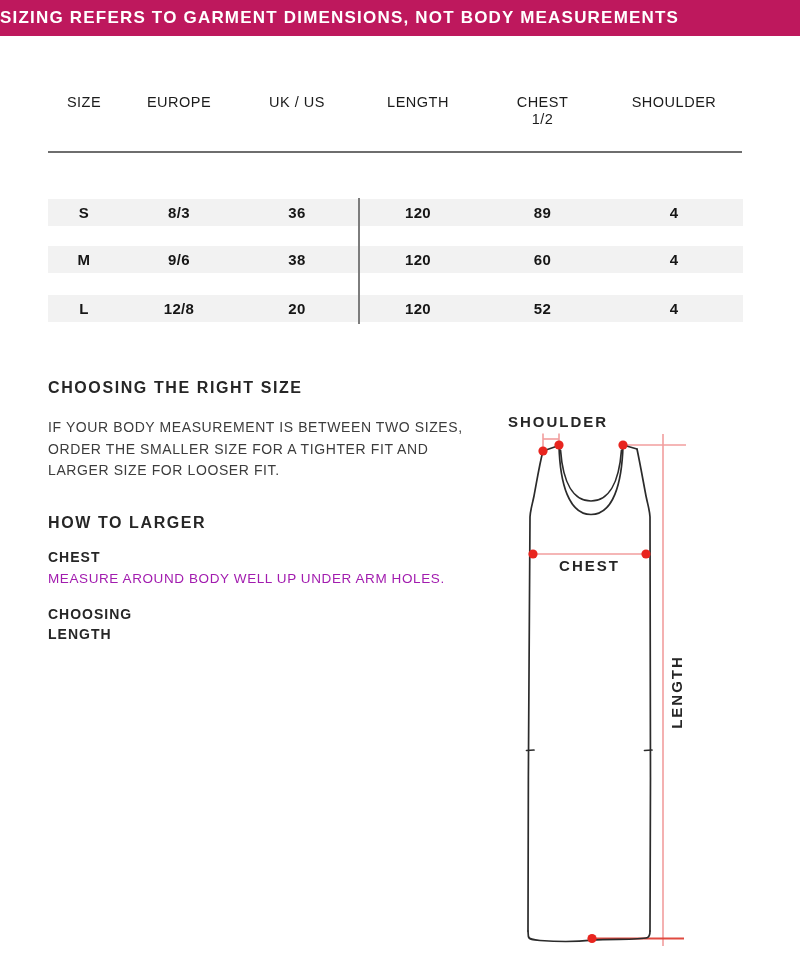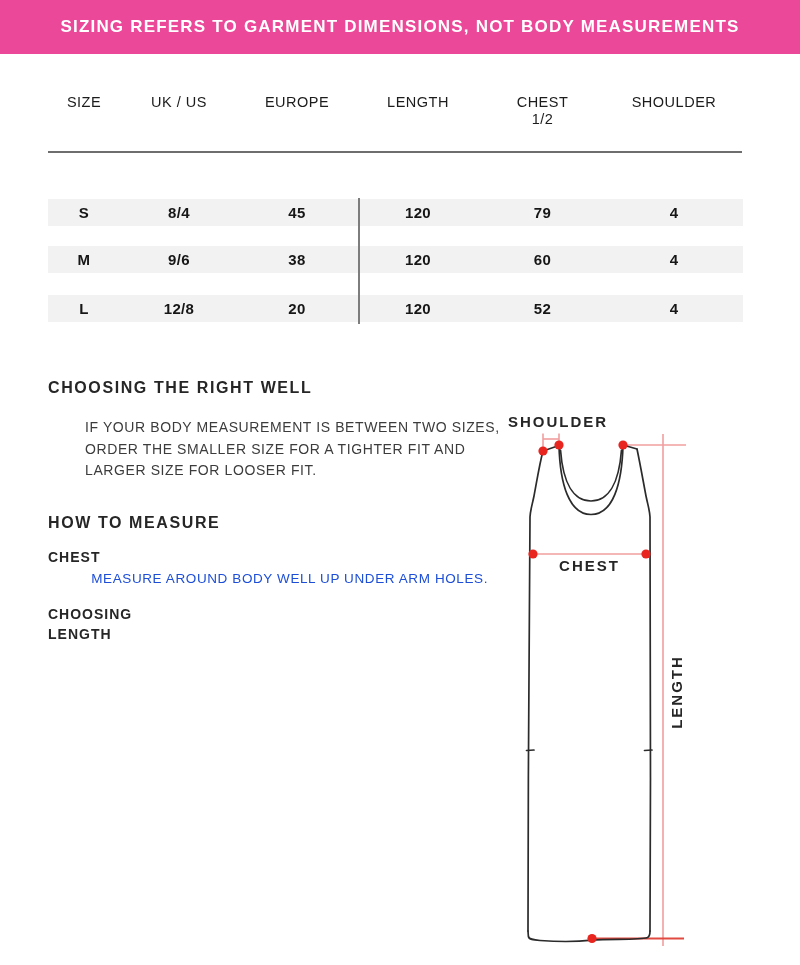--- a/index.html
+++ b/index.html
@@ -2,22 +2,22 @@
 <html><head>
 <meta charset="utf-8">
 <style>
   html,body { margin:0; padding:0; background:#fff; }
   .page {
     position:relative; width:800px; height:965px; background:#ffffff;
     font-family:"Liberation Sans", sans-serif; color:#1e1e1e; overflow:hidden;
   }
   
   .banner {
-    position:absolute; left:0; top:0; width:800px; height:54px;
-    background:#ec4899; display:flex; align-items:center; justify-content:center;
+    position:absolute; left:0; top:0; width:800px; height:36px;
+    background:#be185d; display:flex; align-items:center; 
   }
   .banner span {
     color:#ffffff; font-size:17px; font-weight:bold; letter-spacing:1.2px; white-space:nowrap;
   }
   
   .tbl-grid {
     position:absolute; left:48px; width:695px;
     display:grid; grid-template-columns:72px 118px 118px 124px 125px 138px;
   }
   .tbl-head { top:94px; }
@@ -40,30 +40,29 @@
   .h2 {
     position:absolute; left:48px; font-size:16px; font-weight:bold;
     letter-spacing:1.6px; color:#262626; white-space:nowrap;
   }
   .choosing-title { top:379px; }
   .measure-title  { top:514px; }
   .body-par {
     position:absolute; left:48px; top:417px; width:440px;
     font-size:14px; letter-spacing:.6px; line-height:21.5px; color:#3c3c3c;
     white-space:pre-line;
-    margin-left:37px;
   }
   .measure-list { position:absolute; left:48px; top:549px; width:440px; }
   .measure-item .m-label {
     font-size:14px; font-weight:bold; letter-spacing:1px; color:#262626;
     line-height:17px; margin-bottom:3px;
   }
   .measure-item .m-text {
-    font-size:13.5px; letter-spacing:.6px; line-height:20px; color:#1d4ed8;
-    margin-bottom:17px; white-space:pre-line;text-align:right;
+    font-size:13.5px; letter-spacing:.6px; line-height:20px; color:#a21caf;
+    margin-bottom:17px; white-space:pre-line;
   }
   
   .diagram-svg { position:absolute; left:488px; top:405px; }
   .diag-label {
     position:absolute; font-weight:bold; color:#262626;
     font-size:15px; letter-spacing:2px; text-align:center; white-space:nowrap;
   }
   .lbl-shoulder { left:488px; top:413px; width:140px; }
   .lbl-chest    { left:533px; top:557px; width:113px; }
   .lbl-length   { left:628px; top:682px; width:100px; height:20px; transform:rotate(-90deg); }
@@ -75,70 +74,70 @@
 
   <div class="banner">
     <span>SIZING REFERS TO GARMENT DIMENSIONS, NOT BODY MEASUREMENTS</span>
   </div>
 
   <div class="tbl-grid tbl-head">
     <div class="cell">
       <div>SIZE</div>
     </div>
     <div class="cell">
-      <div>UK / US</div>
+      <div>EUROPE</div>
     </div>
     <div class="cell">
-      <div>EUROPE</div>
+      <div>UK / US</div>
     </div>
     <div class="cell">
       <div>LENGTH</div>
     </div>
     <div class="cell">
       <div>CHEST</div>
       <div>1/2</div>
     </div>
     <div class="cell">
       <div>SHOULDER</div>
     </div>
   </div>
   <div class="tbl-rule"></div>
 
   <div class="tbl-grid tbl-row row-s">
     <div class="cell">S</div>
-    <div class="cell">8/4</div>
-    <div class="cell">45</div>
+    <div class="cell">8/3</div>
+    <div class="cell">36</div>
     <div class="cell">120</div>
-    <div class="cell">79</div>
+    <div class="cell">89</div>
     <div class="cell">4</div>
   </div>
   <div class="tbl-grid tbl-row row-m">
     <div class="cell">M</div>
     <div class="cell">9/6</div>
     <div class="cell">38</div>
     <div class="cell">120</div>
     <div class="cell">60</div>
     <div class="cell">4</div>
   </div>
   <div class="tbl-grid tbl-row row-l">
     <div class="cell">L</div>
     <div class="cell">12/8</div>
     <div class="cell">20</div>
     <div class="cell">120</div>
     <div class="cell">52</div>
     <div class="cell">4</div>
   </div>
   <div class="tbl-divider"></div>
 
-  <div class="h2 choosing-title">CHOOSING THE RIGHT WELL</div>
+  <div class="h2 choosing-title">CHOOSING THE RIGHT SIZE</div>
   <div class="body-par">IF YOUR BODY MEASUREMENT IS BETWEEN TWO SIZES,
 ORDER THE SMALLER SIZE FOR A TIGHTER FIT AND
 LARGER SIZE FOR LOOSER FIT.</div>
 
-  <div class="h2 measure-title">HOW TO MEASURE</div>
+  <div class="h2 measure-title">HOW TO LARGER</div>
   <div class="measure-list">
     <div class="measure-item">
       <div class="m-label">CHEST</div>
       <div class="m-text">MEASURE AROUND BODY WELL UP UNDER ARM HOLES.</div>
     </div>
     <div class="measure-item">
       <div class="m-label">CHOOSING</div>
     </div>
     <div class="measure-item">
       <div class="m-label">LENGTH</div>

